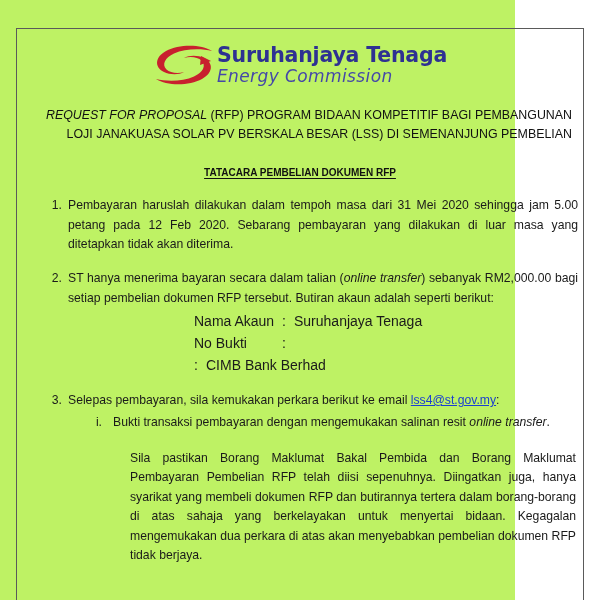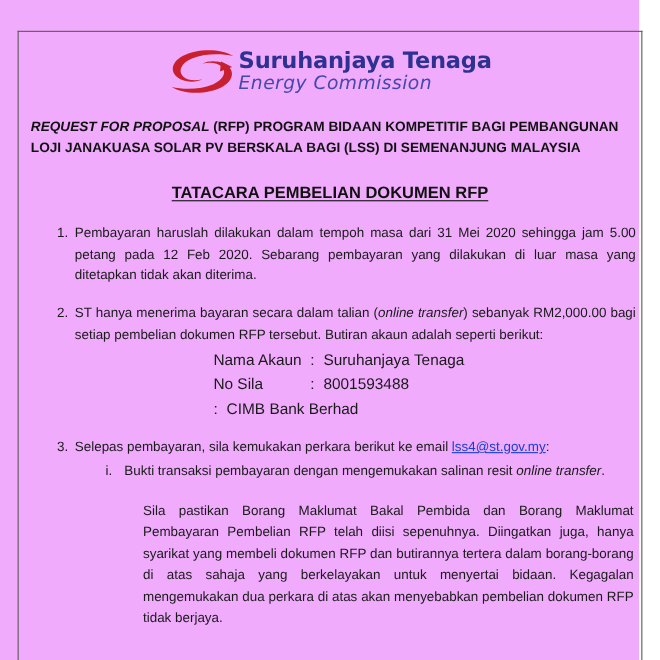--- a/index.html
+++ b/index.html
@@ -11,23 +11,23 @@
   body {
     width: 600px;
     height: 600px;
     overflow: hidden;
     font-family: "Liberation Sans", sans-serif;
     color: #1a1a1a;
   }
 
   #page {
     position: relative;
-    width: 581px;
+    width: 515px;
     height: 600px;
-    background: #f0abfc;
+    background: #bef264;
   }
 
   
   #page-frame {
     position: absolute;
     left: 16px;
     top: 28px;
     width: 568px;
     height: 600px;
     border-left: 1.5px solid #5a5a5a;
@@ -86,34 +86,34 @@
     color: #4548a8;
     letter-spacing: 0.4px;
     margin-top: 3px;
     white-space: nowrap;
   }
 
   
   .doc-title {
     margin-top: 12px;
     font-size: 12.4px;
-    font-weight: bold;
-    text-align: left;
+    font-weight: normal;
+    text-align: right;
     line-height: 1.55;
     color: #111;
     padding: 0 6px;
   }
   .doc-title .ital {
     font-style: italic;
   }
 
   .section-heading {
     margin-top: 23px;
     text-align: center;
-    font-size: 15px;
+    font-size: 10px;
     font-weight: bold;
     text-decoration: underline;
     text-underline-offset: 2px;
     color: #111;
   }
 
   
   .intro {
     margin-top: 24px;
     font-size: 12.2px;
@@ -236,21 +236,21 @@
         </svg>
         <div class="logo-words">
           <div class="logo-title">Suruhanjaya Tenaga</div>
           <div class="logo-sub">Energy Commission</div>
         </div>
       </div>
     </div>
 
     <div class="doc-title">
       <span class="ital">REQUEST FOR PROPOSAL</span><span> (RFP) PROGRAM BIDAAN KOMPETITIF BAGI PEMBANGUNAN</span><br>
-      <span>LOJI JANAKUASA SOLAR PV BERSKALA BAGI (LSS) DI SEMENANJUNG MALAYSIA</span>
+      <span>LOJI JANAKUASA SOLAR PV BERSKALA BESAR (LSS) DI SEMENANJUNG PEMBELIAN</span>
     </div>
 
     <div class="section-heading">TATACARA PEMBELIAN DOKUMEN RFP</div>
 
 
     <ol class="main-list">
 
       <li>
         <span class="num">1.</span>
         <span class="li-body">Pembayaran haruslah dilakukan dalam tempoh masa dari 31 Mei 2020 sehingga jam 5.00 petang pada 12 Feb 2020. Sebarang pembayaran yang dilakukan di luar masa yang ditetapkan tidak akan diterima.</span>
@@ -260,23 +260,22 @@
         <span class="num">2.</span>
         <span class="li-body"><span>ST hanya menerima bayaran secara dalam talian (</span><span class="em">online transfer</span><span>) sebanyak RM2,000.00 bagi setiap pembelian dokumen RFP tersebut. Butiran akaun adalah seperti berikut:</span></span>
 
         <div class="acct">
           <div class="acct-row">
             <span class="acct-label">Nama Akaun</span>
             <span class="acct-colon">:</span>
             <span class="acct-value">Suruhanjaya Tenaga</span>
           </div>
           <div class="acct-row">
-            <span class="acct-label">No Sila</span>
+            <span class="acct-label">No Bukti</span>
             <span class="acct-colon">:</span>
-            <span class="acct-value">8001593488</span>
           </div>
           <div class="acct-row">
             <span class="acct-colon">:</span>
             <span class="acct-value">CIMB Bank Berhad</span>
           </div>
         </div>
       </li>
 
       <li>
         <span class="num">3.</span>

